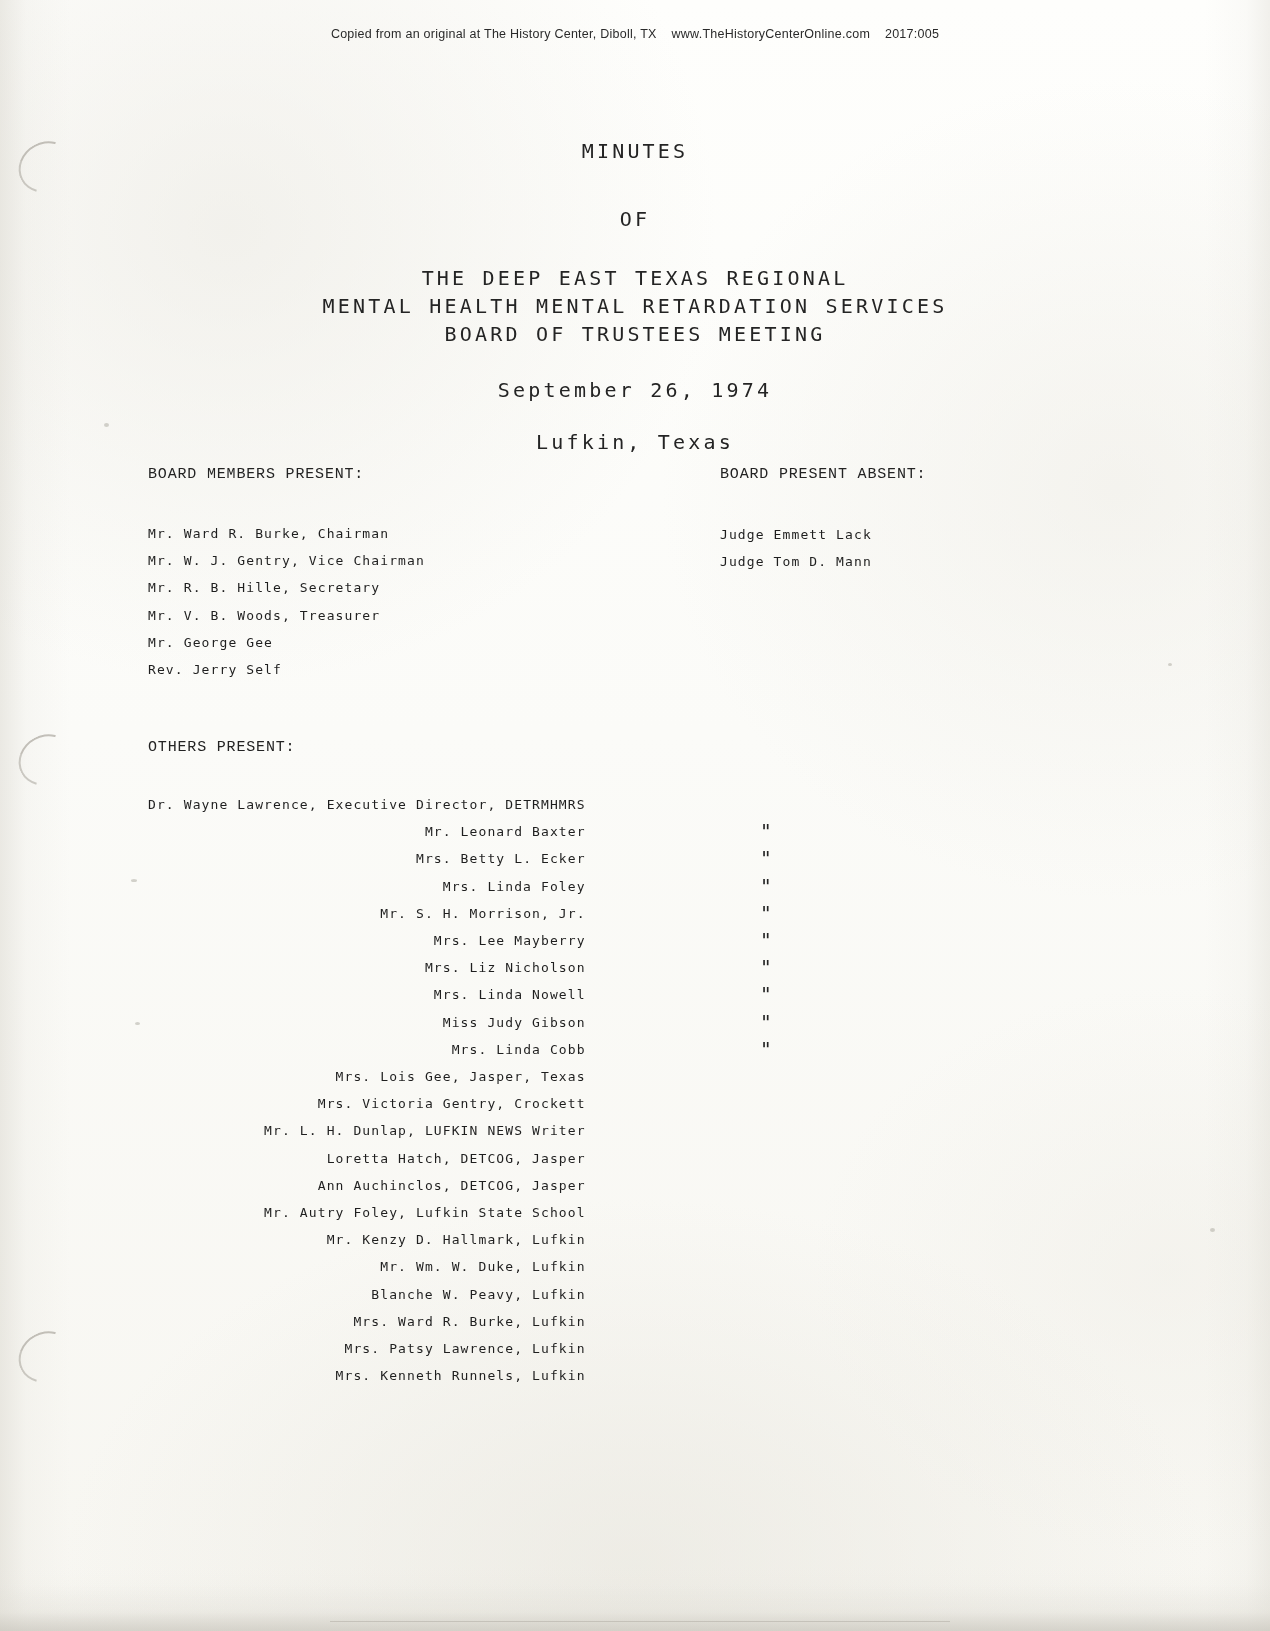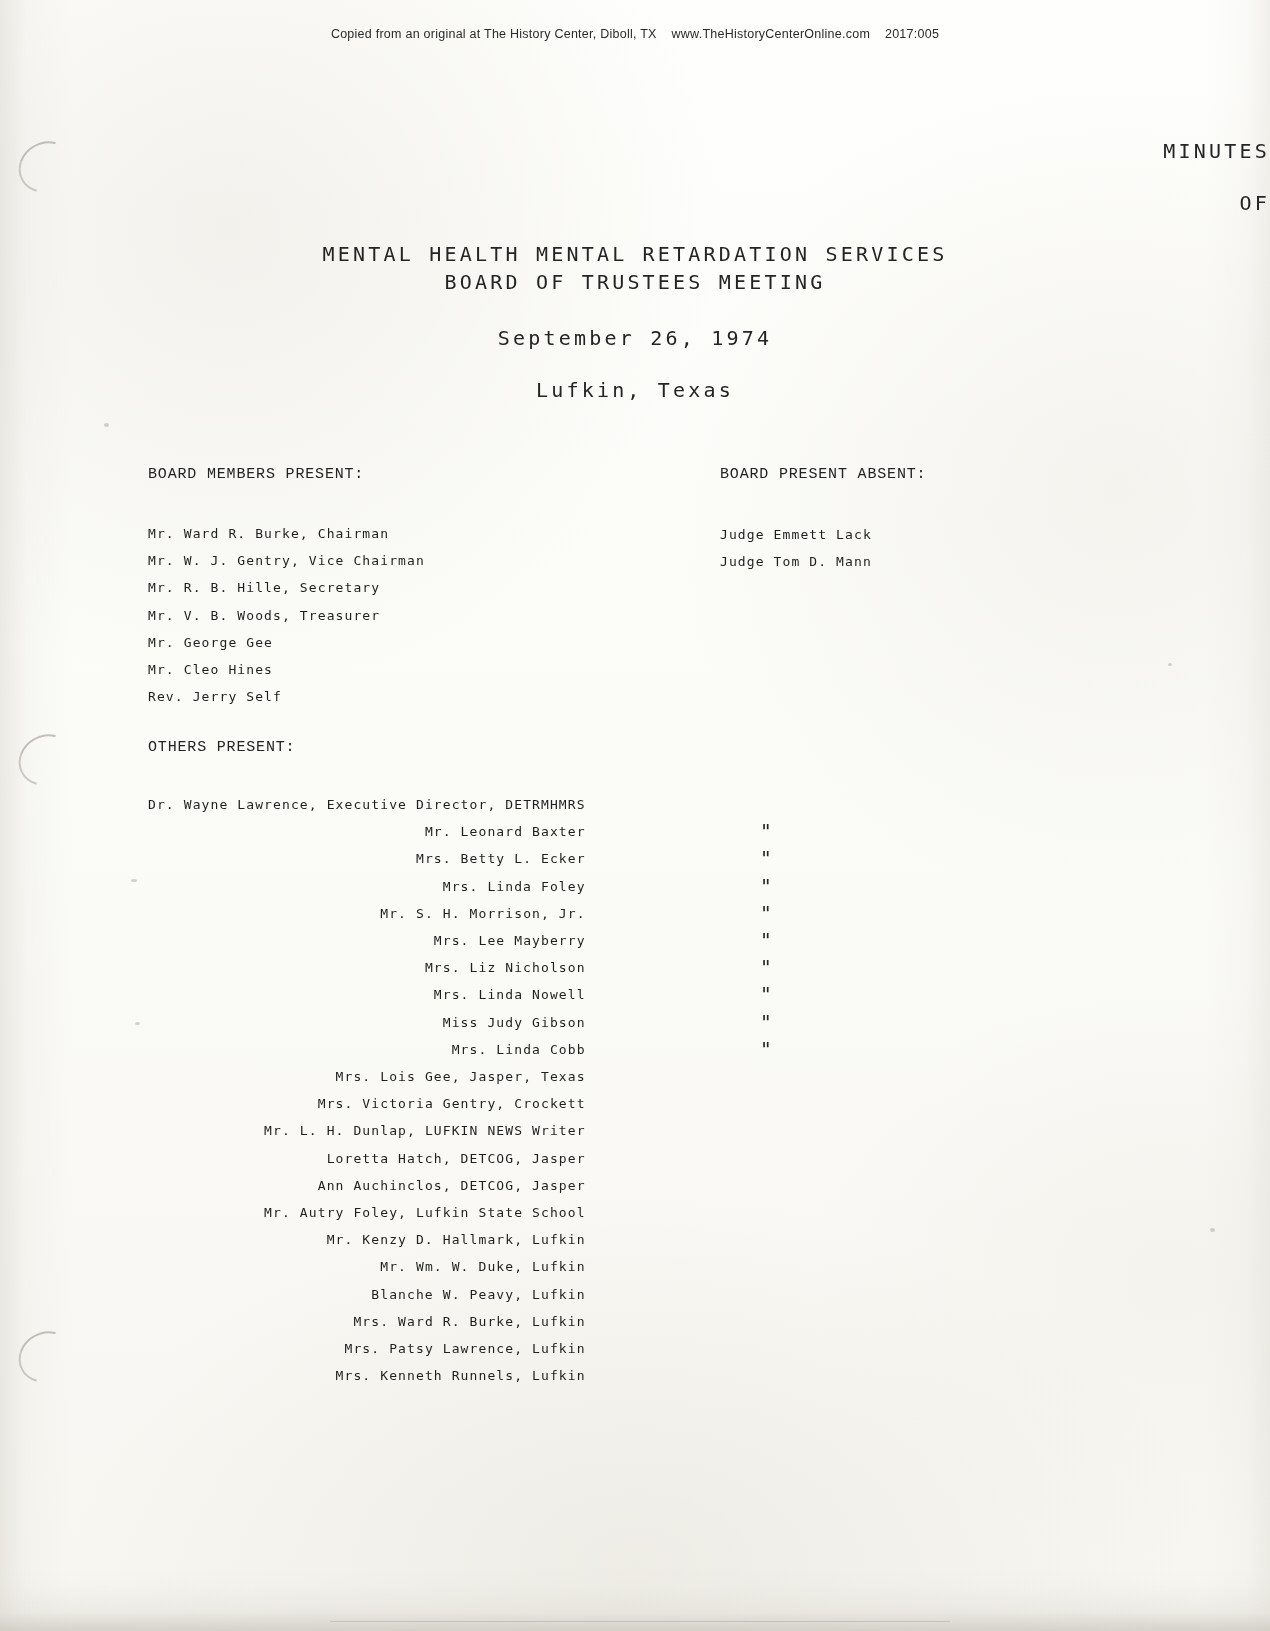--- a/index.html
+++ b/index.html
@@ -101,22 +101,22 @@
     left: 0;
     right: 0;
     text-align: center;
   }
   .tline {
     font-size: 20px;
     letter-spacing: 0.16em;
     color: #242424;
     white-space: pre;
   }
-  .t-minutes { margin-bottom: 28px; text-align: right; }
-  .t-of { margin-bottom: 25px; text-align: right; }
+  .t-minutes { margin-bottom: 44px; }
+  .t-of { margin-bottom: 33px; }
   .t-org1 { line-height: 1.40; }
   .t-org2 { line-height: 1.40; }
   .t-org3 { line-height: 1.40; margin-bottom: 30px; }
   .t-date { margin-bottom: 28px; }
   .t-place { }
 
   .section-head {
     position: absolute;
     font-size: 15px;
     letter-spacing: 0.055em;
@@ -172,31 +172,32 @@
   <div class="speck" style="left:131px; top:879px; width:6px; height:3px;"></div>
   <div class="speck" style="left:135px; top:1022px; width:5px; height:3px;"></div>
 
   <div class="content">
 
     <div class="archive-header">Copied from an original at The History Center, Diboll, TX    www.TheHistoryCenterOnline.com    2017:005</div>
 
     <div class="title-block">
       <div class="tline t-minutes">MINUTES</div>
       <div class="tline t-of">OF</div>
+      <div class="tline t-org1">THE DEEP EAST TEXAS REGIONAL</div>
       <div class="tline t-org2">MENTAL HEALTH MENTAL RETARDATION SERVICES</div>
       <div class="tline t-org3">BOARD OF TRUSTEES MEETING</div>
       <div class="tline t-date">September 26, 1974</div>
       <div class="tline t-place">Lufkin, Texas</div>
     </div>
 
     <div class="section-head head-present">BOARD MEMBERS PRESENT:</div>
 
     <div class="section-head head-absent">BOARD PRESENT ABSENT:</div>
 
-    <div class="name-list list-present"><div class="row">Mr. Ward R. Burke, Chairman</div><div class="row">Mr. W. J. Gentry, Vice Chairman</div><div class="row">Mr. R. B. Hille, Secretary</div><div class="row">Mr. V. B. Woods, Treasurer</div><div class="row">Mr. George Gee</div><div class="row">Mr. Cleo Hines</div><div class="row">Rev. Jerry Self</div></div>
+    <div class="name-list list-present"><div class="row">Mr. Ward R. Burke, Chairman</div><div class="row">Mr. W. J. Gentry, Vice Chairman</div><div class="row">Mr. R. B. Hille, Secretary</div><div class="row">Mr. V. B. Woods, Treasurer</div><div class="row">Mr. George Gee</div><div class="row">Rev. Jerry Self</div></div>
 
     <div class="name-list list-absent"><div class="row">Judge Emmett Lack</div><div class="row">Judge Tom D. Mann</div></div>
 
     <div class="section-head head-others">OTHERS PRESENT:</div>
 
     <div class="name-list list-others"><div class="row">Dr. Wayne Lawrence, Executive Director, DETRMHMRS</div><div class="row">Mr. Leonard Baxter</div><div class="row">Mrs. Betty L. Ecker</div><div class="row">Mrs. Linda Foley</div><div class="row">Mr. S. H. Morrison, Jr.</div><div class="row">Mrs. Lee Mayberry</div><div class="row">Mrs. Liz Nicholson</div><div class="row">Mrs. Linda Nowell</div><div class="row">Miss Judy Gibson</div><div class="row">Mrs. Linda Cobb</div><div class="row">Mrs. Lois Gee, Jasper, Texas</div><div class="row">Mrs. Victoria Gentry, Crockett</div><div class="row">Mr. L. H. Dunlap, LUFKIN NEWS Writer</div><div class="row">Loretta Hatch, DETCOG, Jasper</div><div class="row">Ann Auchinclos, DETCOG, Jasper</div><div class="row">Mr. Autry Foley, Lufkin State School</div><div class="row">Mr. Kenzy D. Hallmark, Lufkin</div><div class="row">Mr. Wm. W. Duke, Lufkin</div><div class="row">Blanche W. Peavy, Lufkin</div><div class="row">Mrs. Ward R. Burke, Lufkin</div><div class="row">Mrs. Patsy Lawrence, Lufkin</div><div class="row">Mrs. Kenneth Runnels, Lufkin</div></div>
 
     <div class="ditto-col"><div class="row">&nbsp;</div><div class="row">"</div><div class="row">"</div><div class="row">"</div><div class="row">"</div><div class="row">"</div><div class="row">"</div><div class="row">"</div><div class="row">"</div><div class="row">"</div></div>
 
   </div>

